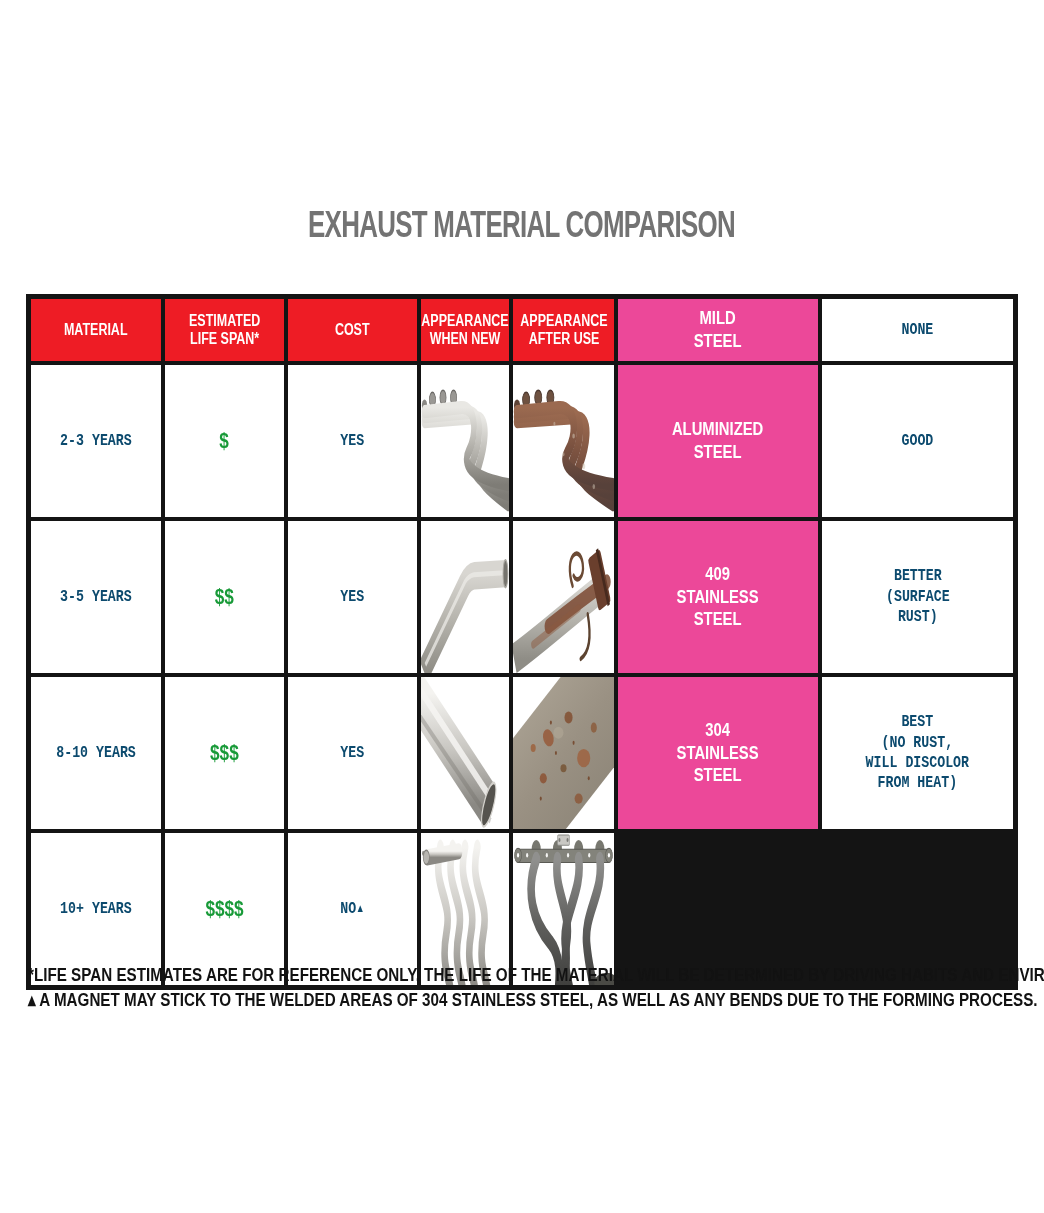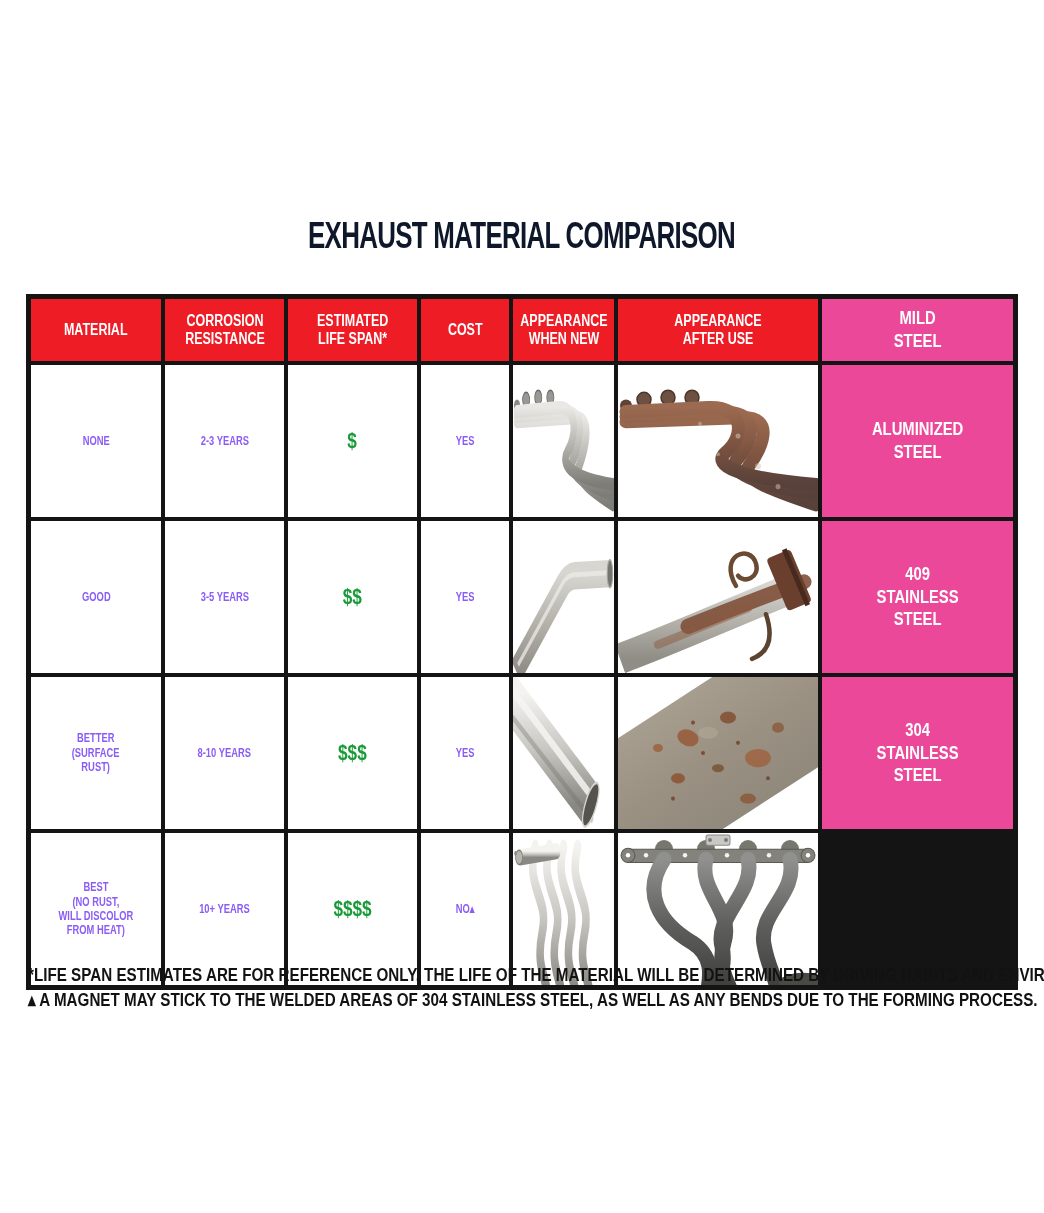--- a/index.html
+++ b/index.html
@@ -1,31 +1,31 @@
 <!DOCTYPE html>
 <html><head>
 <meta charset="utf-8">
 <style>
   html,body{margin:0;padding:0;background:#ffffff;}
   .page{position:relative;width:1044px;height:1213px;background:#ffffff;overflow:hidden;
         font-family:"Liberation Sans",sans-serif;}
   .sq{display:inline-block;transform:scaleX(.78);transform-origin:50% 50%;white-space:pre;}
   .sqT{display:inline-block;transform:scaleX(.72);transform-origin:50% 50%;white-space:pre;}
   .sqL{display:inline-block;transform:scaleX(.80);transform-origin:0 50%;white-space:pre;}
-  .title{position:absolute;top:218px;left:0;width:100%;margin:0;text-align:center;
-         font-size:36px;font-weight:700;color:#0f172a;letter-spacing:-1px;line-height:1;}
+  .title{position:absolute;top:207px;left:0;width:100%;margin:0;text-align:center;
+         font-size:36px;font-weight:700;color:#737373;letter-spacing:-1px;line-height:1;}
   .table{position:absolute;left:26px;top:258px;display:grid;
          grid-template-columns:130px 119px 129px 88px 101px 200px 191px;
          grid-template-rows:62px 152px 152px 152px 152px;
          gap:4px;background:#141414;border:5px solid #141414;margin-top:36px;}
   .cell{display:flex;align-items:center;justify-content:center;background:#ffffff;
         text-align:center;overflow:hidden;}
   .head{background:#ee1c25;color:#ffffff;font-weight:700;font-size:16px;line-height:1.15;}
   .mat{background:#ec4899;color:#ffffff;font-weight:700;font-size:19px;line-height:1.2;}
-  .txt{color:#8b5cf6;font-weight:700;font-size:12px;line-height:1.2;}
+  .txt{color:#0c4a6e;font-weight:700;font-size:17px;line-height:1.2;font-family:Liberation Mono, monospace;}
   .cost{color:#189a38;font-weight:700;font-size:22px;}
   .photo{background:#ffffff;}
   .photo svg{display:block;width:100%;height:100%;}
   .footnotes{position:absolute;left:28px;top:962px;color:#121212;font-weight:700;
              font-size:19px;line-height:1.32;}
   .fnline{height:25px;}
 </style>
 </head>
 <body>
 
@@ -65,24 +65,20 @@
 </svg>
 
 <div class="page">
 
   <h1 class="title"><span class="sqT">EXHAUST MATERIAL COMPARISON</span></h1>
 
   <div class="table">
 
     <div class="cell head">
         <span class="sq">MATERIAL</span>
-      </div>
-    <div class="cell head">
-        <span class="sq">CORROSION
-RESISTANCE</span>
       </div>
     <div class="cell head">
         <span class="sq">ESTIMATED
 LIFE SPAN*</span>
       </div>
     <div class="cell head">
         <span class="sq">COST</span>
       </div>
     <div class="cell head">
         <span class="sq">APPEARANCE

